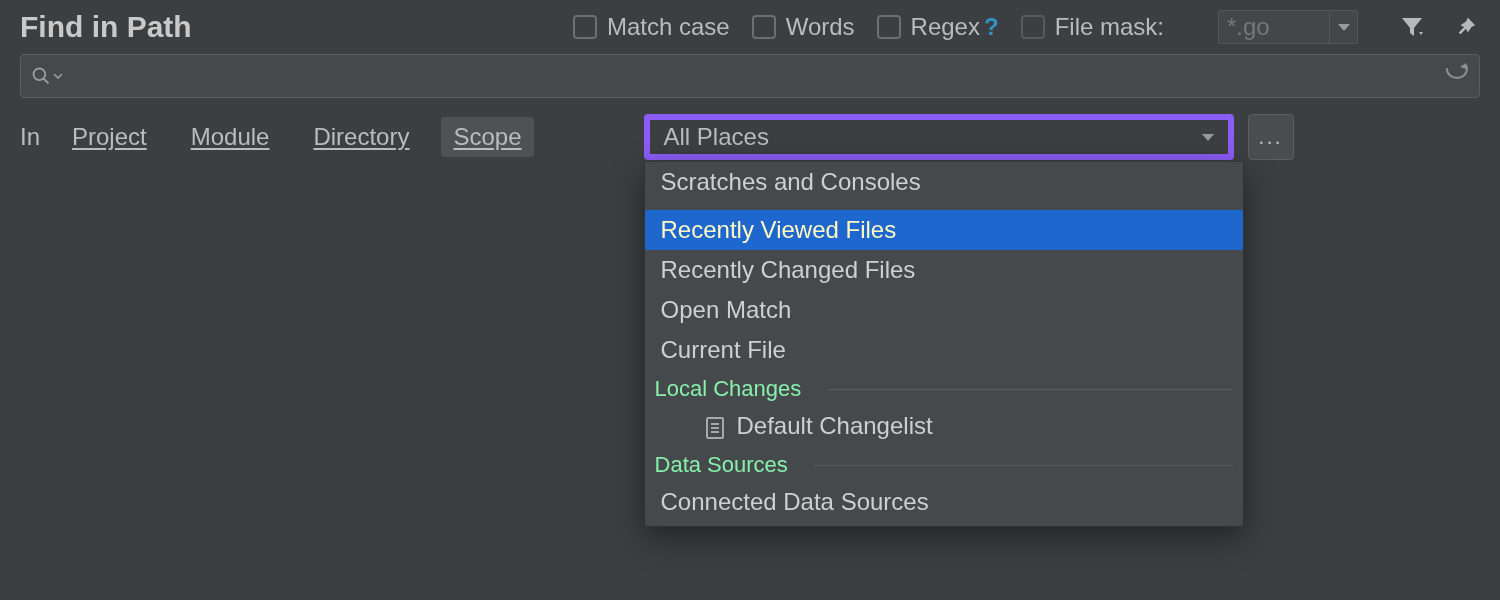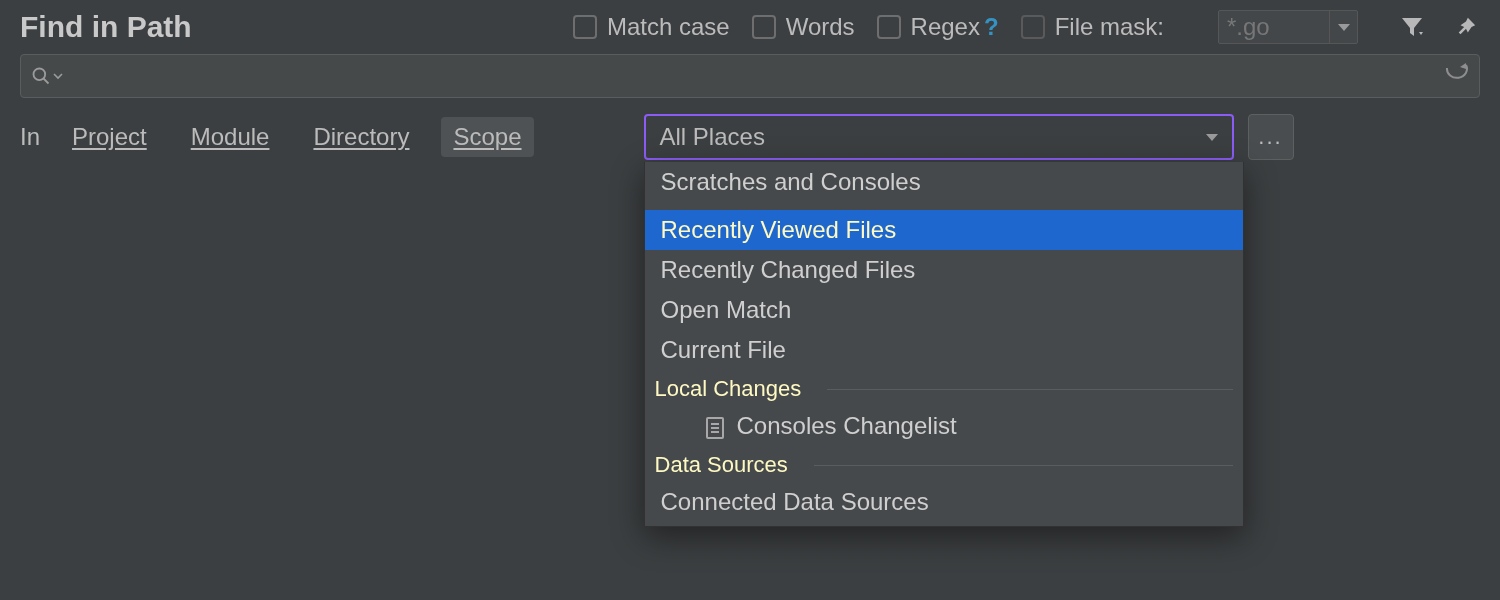--- a/index.html
+++ b/index.html
@@ -147,21 +147,21 @@
   .scope-select-wrap {
     position: relative;
     display: flex;
     align-items: center;
     gap: 14px;
     margin-left: 90px;
   }
   .scope-select {
     width: 590px;
     height: 46px;
-    border: 2px solid #8b5cf6;
+    border: 6px solid #8b5cf6;
     border-radius: 4px;
     background: #3c3f41;
     display: flex;
     align-items: center;
     justify-content: space-between;
     padding: 0 14px;
     color: var(--text);
     font-size: 24px;
   }
   .ellipsis-btn {
@@ -195,21 +195,21 @@
   }
   .dd-item.highlight {
     background: var(--accent);
     color: #fef9c3;
     margin-top: 8px;
   }
   .dd-group-label {
     display:flex; align-items:center;
     gap: 26px;
     padding: 6px 10px 4px 10px;
-    color: #fef9c3;
+    color: #86efac;
     font-size: 22px;
   }
   .dd-group-label .line {
     flex: 1;
     height: 1px;
     background: #5a5d5e;
   }
   .dd-indent-1 { padding-left: 20px; }
   .dd-indent-2 { padding-left: 60px; }
   .file-icon {
@@ -328,21 +328,21 @@
       </div>
       <div class="dd-item dd-indent-2">
         <span class="file-icon">
           <svg width="20" height="24" viewBox="0 0 20 24">
               <rect x="2" y="2" width="16" height="20" rx="1" fill="none" stroke="#a8a8a8" stroke-width="2"></rect>
               <line x1="6" y1="8" x2="14" y2="8" stroke="#a8a8a8" stroke-width="2"></line>
               <line x1="6" y1="12" x2="14" y2="12" stroke="#a8a8a8" stroke-width="2"></line>
               <line x1="6" y1="16" x2="14" y2="16" stroke="#a8a8a8" stroke-width="2"></line>
             </svg>
         </span>
-        <span>Consoles Changelist</span>
+        <span>Default Changelist</span>
       </div>
 
       <div class="dd-group-label">
         <span>Data Sources</span>
           <span class="line"></span>
       </div>
       <div class="dd-item">
           <span>Connected Data Sources</span>
         </div>
     </div>

